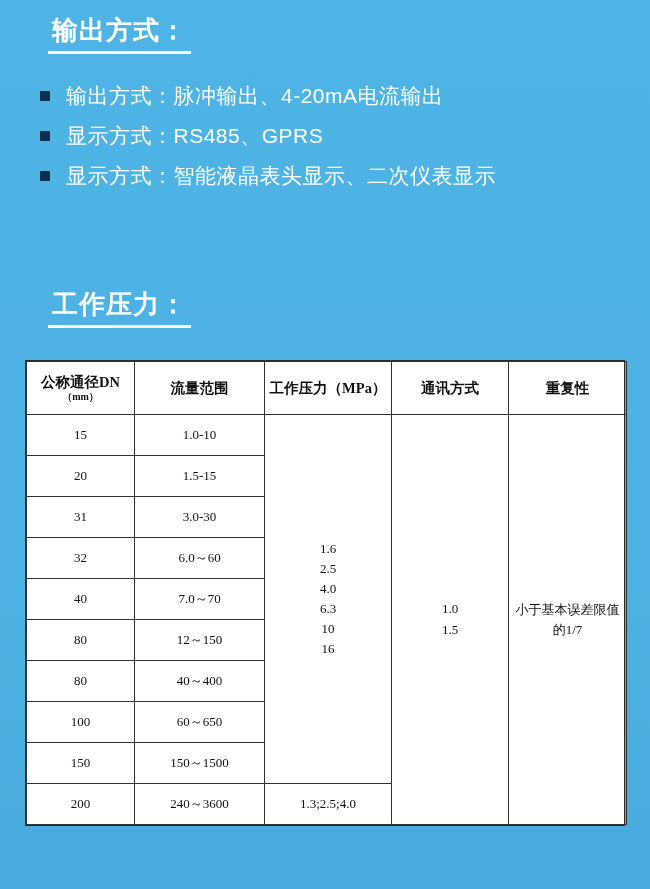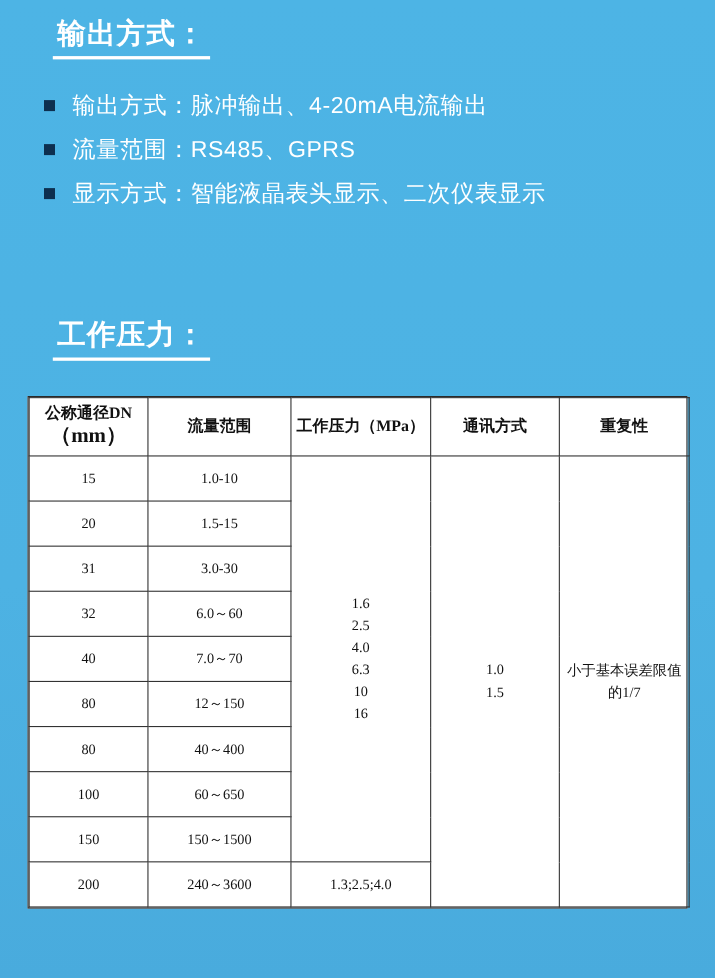--- a/index.html
+++ b/index.html
@@ -108,38 +108,38 @@
     white-space: pre-line;
   }
   .rep-cell {
     font-family: "Liberation Sans", sans-serif;
     font-size: 13px;
     line-height: 1.5;
     white-space: pre-line;
   }
   .hdr-sub {
     display: block;
-    font-size: 19px;
+    font-size: 10px;
   }
 </style>
 </head>
 <body>
 
 <div class="page">
 
   <div class="section-title title-1">输出方式：</div>
 
   <div class="bullets">
     <div class="bullet-row">
       <span class="bullet-marker"></span>
       <span class="bullet-text">输出方式：脉冲输出、4-20mA电流输出</span>
     </div>
     <div class="bullet-row">
       <span class="bullet-marker"></span>
-      <span class="bullet-text">流量范围：RS485、GPRS</span>
+      <span class="bullet-text">显示方式：RS485、GPRS</span>
     </div>
     <div class="bullet-row">
       <span class="bullet-marker"></span>
       <span class="bullet-text">显示方式：智能液晶表头显示、二次仪表显示</span>
     </div>
   </div>
 
   <div class="section-title title-2">工作压力：</div>
 
   <div class="table-wrap">

